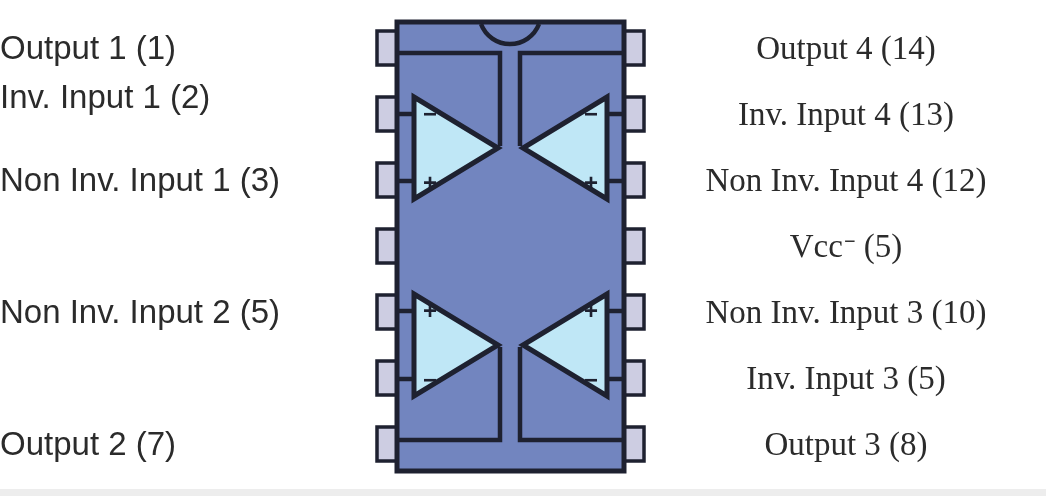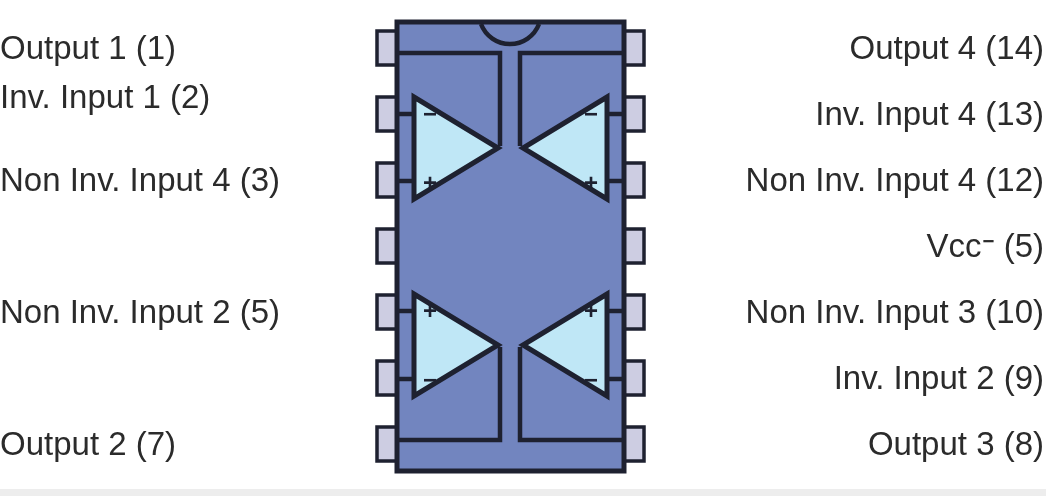--- a/index.html
+++ b/index.html
@@ -21,21 +21,21 @@
   }
   #ic-svg{position:absolute;left:0;top:0;}
   .pin-label{
     position:absolute;
     height:42px;line-height:42px;
     font-size:33px;
     color:var(--text);
     white-space:nowrap;
   }
   .pin-label.left{left:0;width:368px;text-align:left;}
-  .pin-label.right{left:648px;width:396px;text-align:right;}
+  .pin-label.right{left:648px;width:396px;text-align:center;font-family:Liberation Serif, serif;}
   .sup{
     font-size:0.62em;
     font-weight:700;
     position:relative;
     top:-0.42em;
     margin-left:1px;
   }
   .bottom-strip{
     position:absolute;left:0;bottom:0;width:1046px;height:7px;
     background:var(--strip);
@@ -103,26 +103,26 @@
       <text class="sign" x="591" y="182" dominant-baseline="central">+</text>
       <text class="sign" x="430" y="310" dominant-baseline="central">+</text>
       <text class="sign" x="430" y="379" dominant-baseline="central">−</text>
       <text class="sign" x="591" y="310" dominant-baseline="central">+</text>
       <text class="sign" x="591" y="379" dominant-baseline="central">−</text>
     </g>
   </svg>
 
   <div class="pin-label left" style="top:27px">Output 1 (1)</div>
   <div class="pin-label left" style="top:76px">Inv. Input 1 (2)</div>
-  <div class="pin-label left" style="top:159px">Non Inv. Input 4 (3)</div>
+  <div class="pin-label left" style="top:159px">Non Inv. Input 1 (3)</div>
   <div class="pin-label left" style="top:291px">Non Inv. Input 2 (5)</div>
   <div class="pin-label left" style="top:423px">Output 2 (7)</div>
 
   <div class="pin-label right" style="top:27px">Output 4 (14)</div>
   <div class="pin-label right" style="top:93px">Inv. Input 4 (13)</div>
   <div class="pin-label right" style="top:159px">Non Inv. Input 4 (12)</div>
   <div class="pin-label right" style="top:225px"><span>Vcc</span><span class="sup">−</span><span> (5)</span></div>
   <div class="pin-label right" style="top:291px">Non Inv. Input 3 (10)</div>
-  <div class="pin-label right" style="top:357px">Inv. Input 2 (9)</div>
+  <div class="pin-label right" style="top:357px">Inv. Input 3 (5)</div>
   <div class="pin-label right" style="top:423px">Output 3 (8)</div>
 
   <div class="bottom-strip"></div>
 </div>
 
 </body></html>

